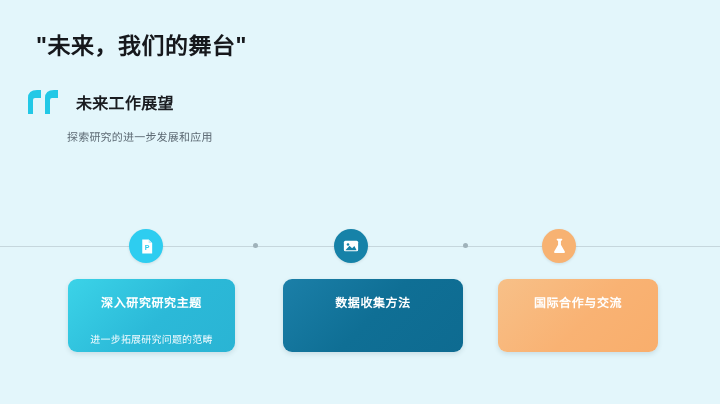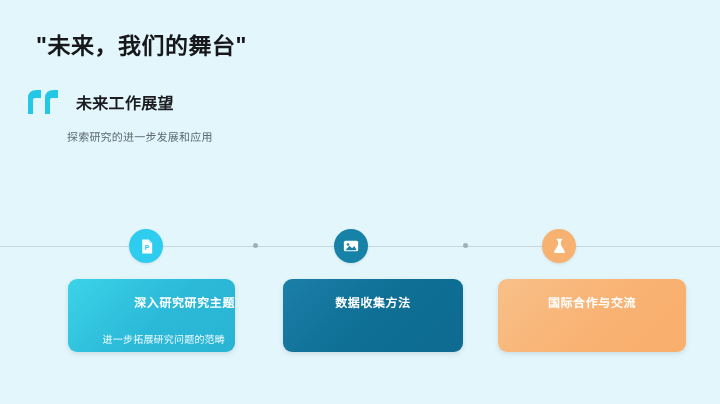--- a/index.html
+++ b/index.html
@@ -145,32 +145,30 @@
     line-height: 13px;
     color: #f2fbff;
     letter-spacing: 0.2px;
     margin-top: 16px;
   }
 
   .card.c1 {
     left: 68px;
     width: 167px;
     background: linear-gradient(135deg, #3bd3e8 0%, #2bb9d8 55%, #2ab4d4 100%);
-    text-align: right;
   }
   .card.c2 {
     left: 283px;
     width: 180px;
     background: linear-gradient(135deg, #1b7fa8 0%, #0f6f95 50%, #0e6b91 100%);
   }
   .card.c3 {
     left: 498px;
     width: 160px;
     background: linear-gradient(135deg, #f7c088 0%, #f9b273 55%, #f9ae6c 100%);
-    padding-left: 28px;
   }
 </style>
 </head>
 <body>
 
 <div class="slide">
 
   <div class="slide-title">"未来，我们的舞台"</div>
 
   <div class="quote-block">

